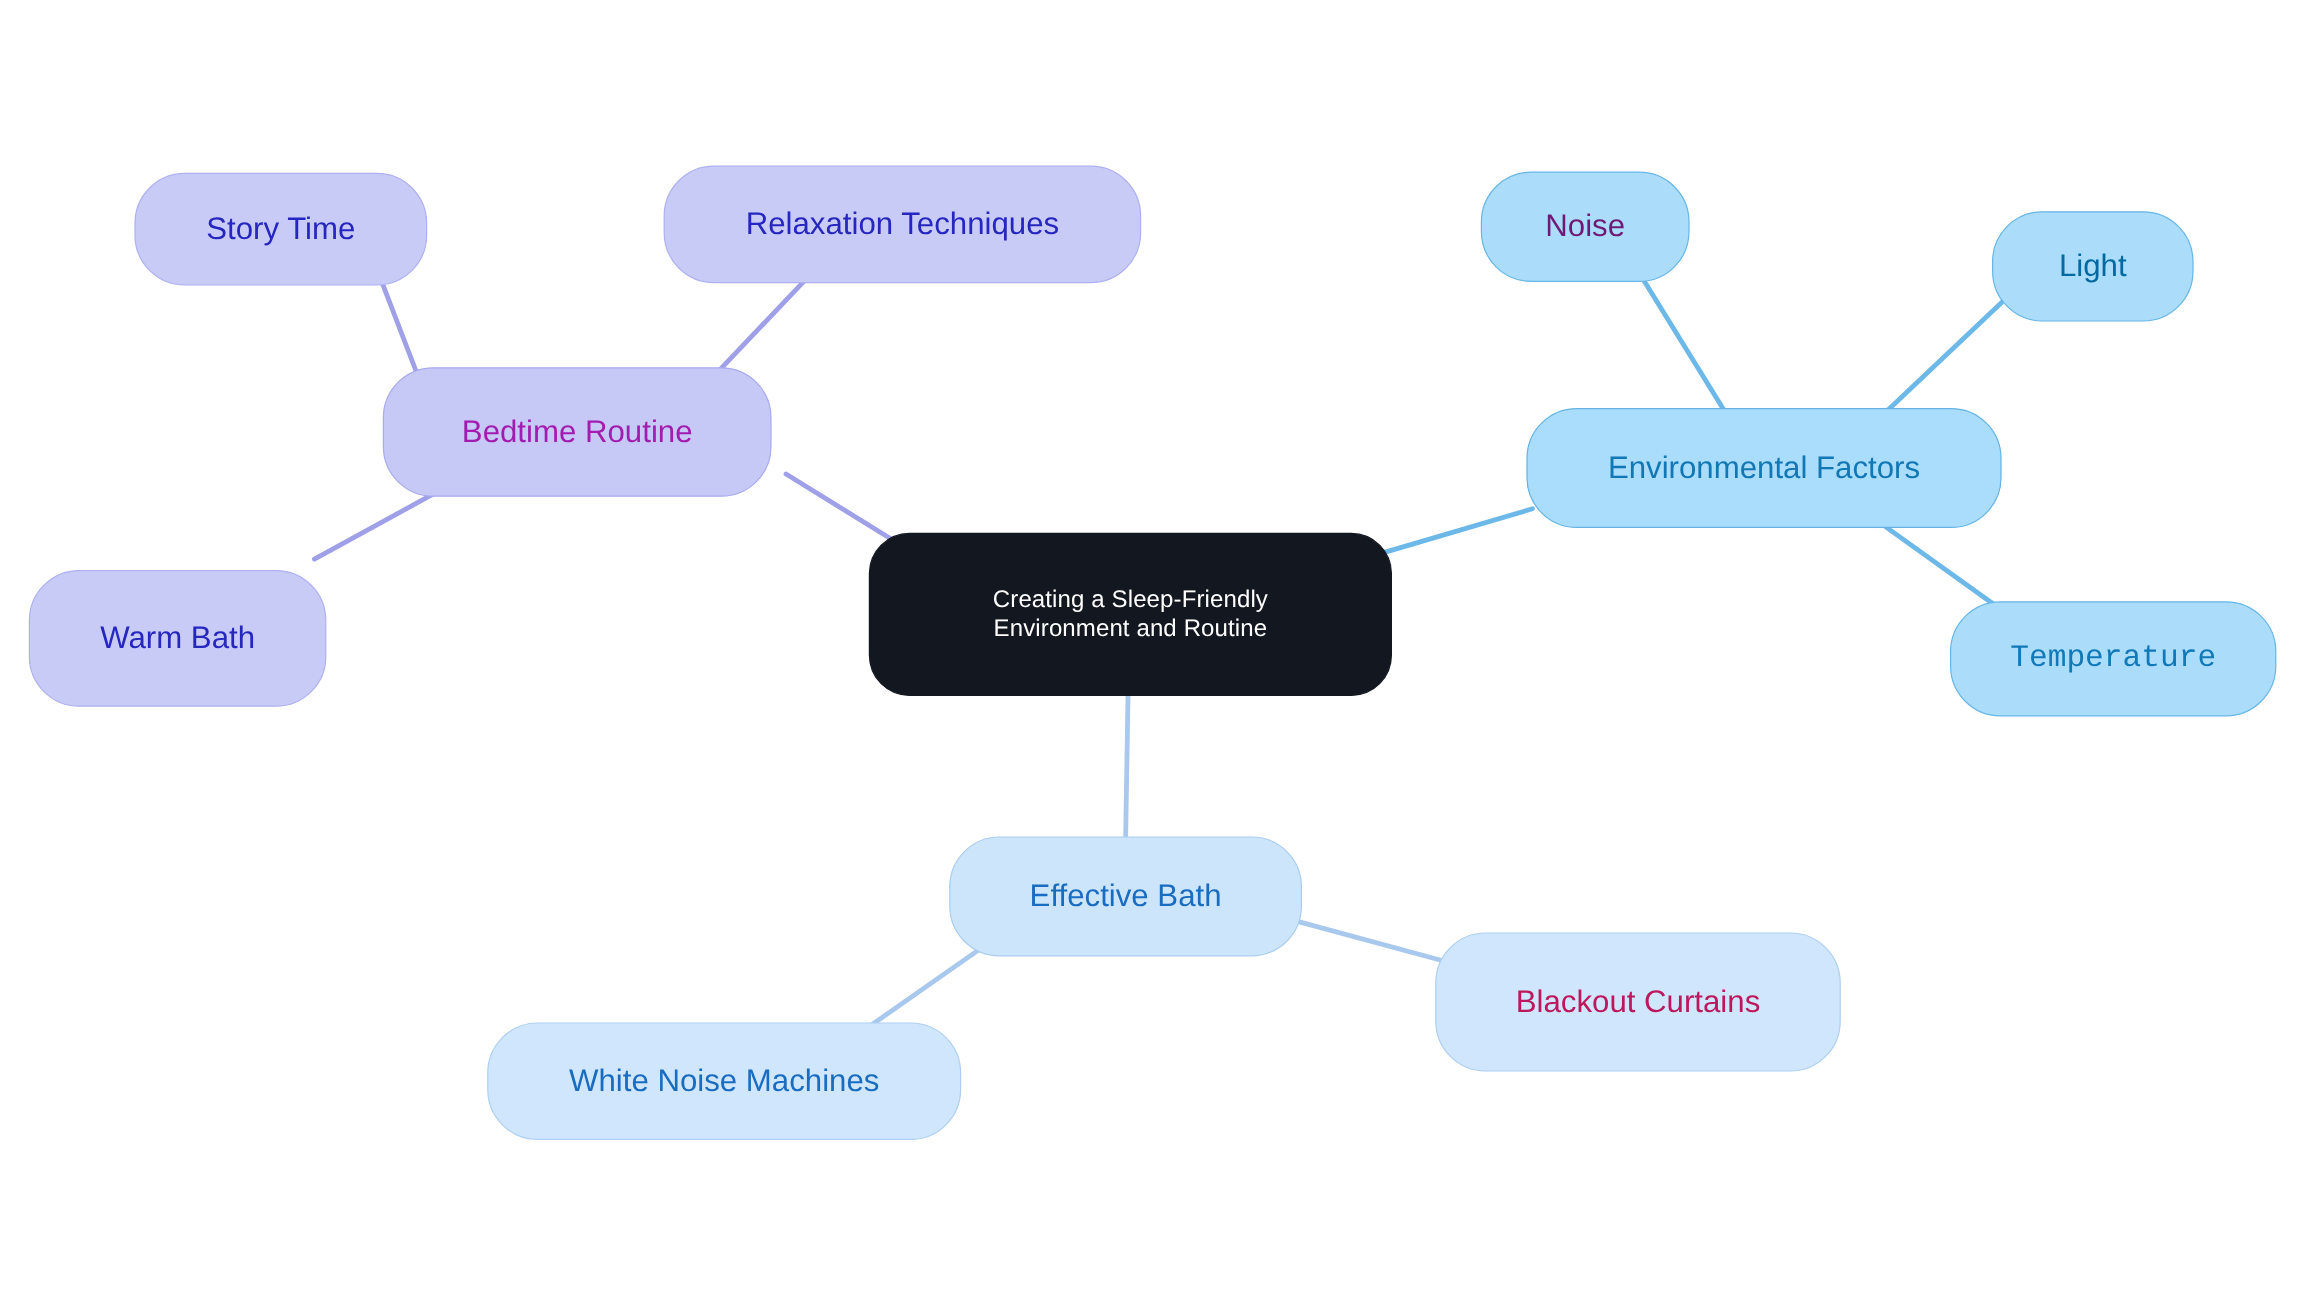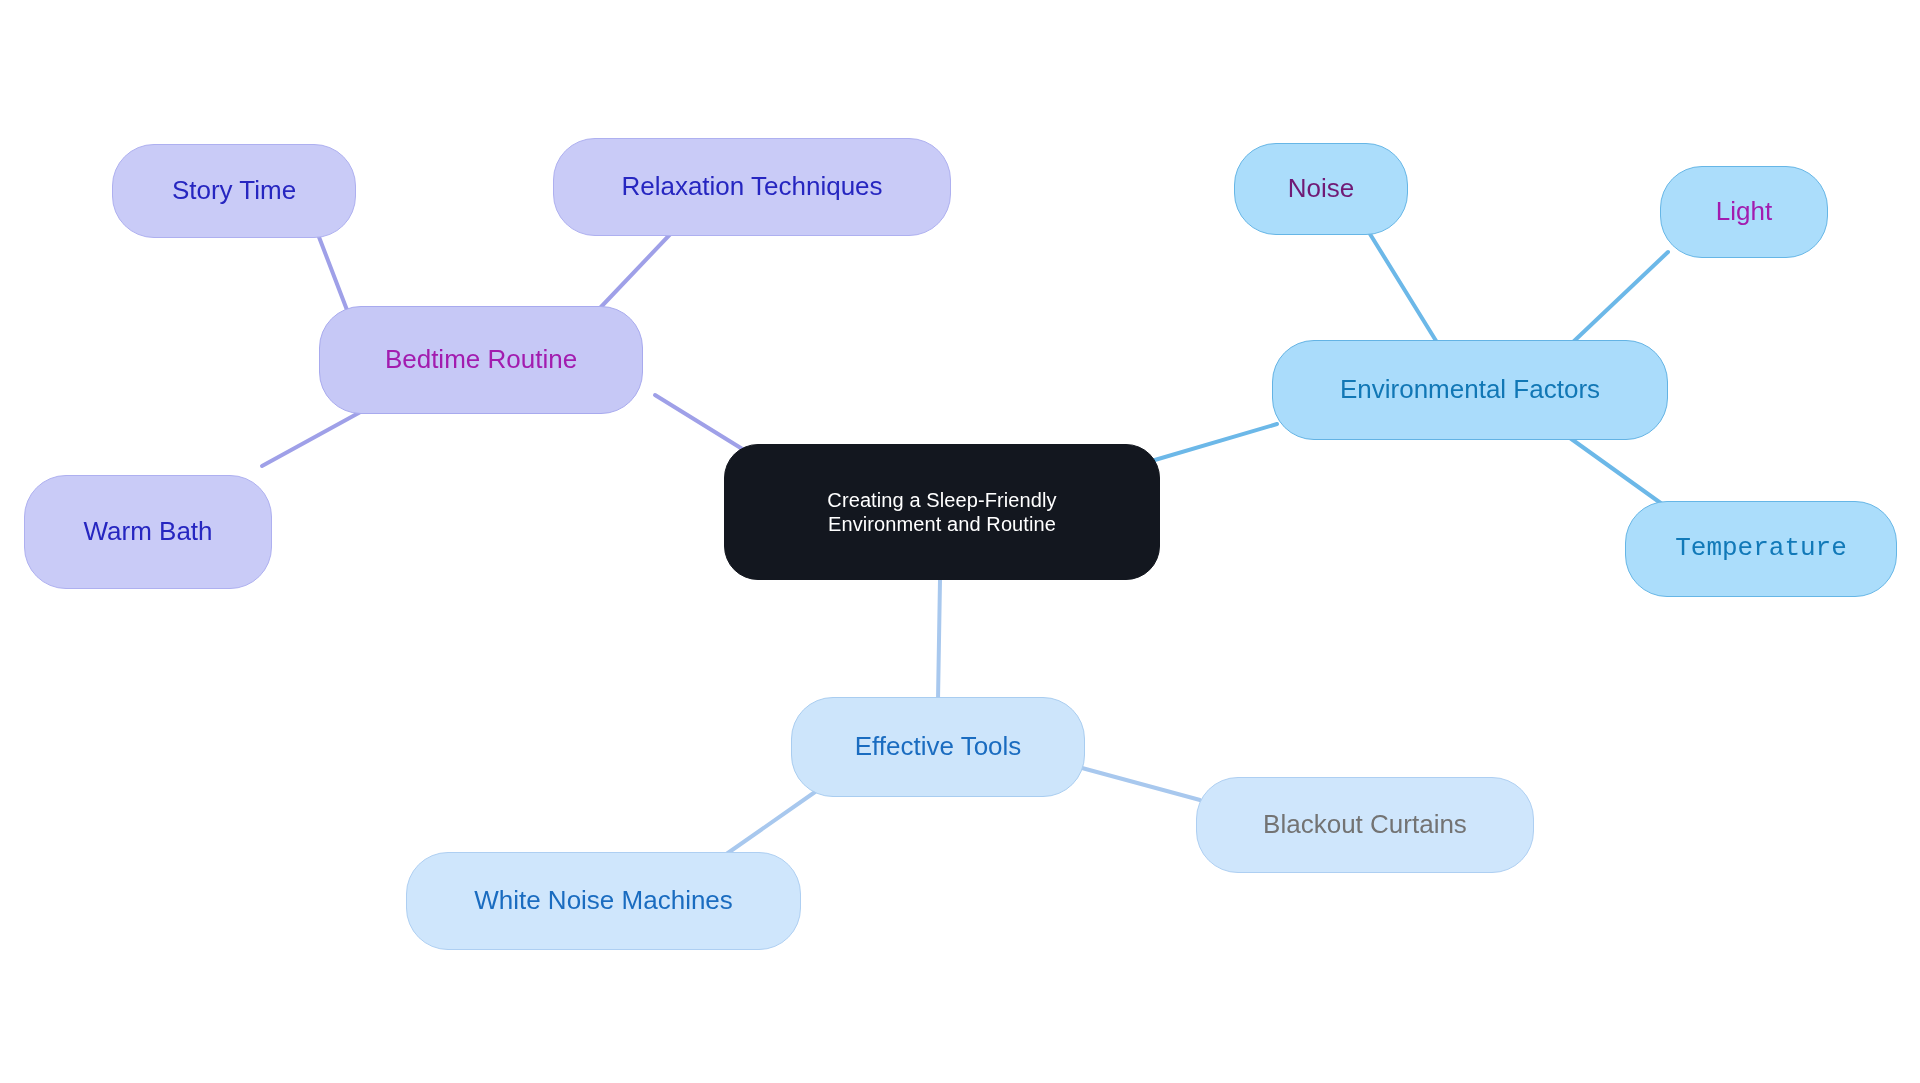--- a/index.html
+++ b/index.html
@@ -111,19 +111,19 @@
     </svg>
   <div id="nodes">
       <div class="node node-root" style="left: 724px; top: 444px; width: 436px; height: 136px; background: rgb(19, 23, 31); color: rgb(255, 255, 255);">Creating a Sleep-Friendly
 Environment and Routine</div>
       <div class="node node-purple-main" style="left: 319px; top: 306px; width: 324px; height: 108px; background: rgb(198, 200, 246); border-color: rgb(168, 170, 238); color: #a21caf;">Bedtime Routine</div>
       <div class="node node-purple-leaf" style="left: 112px; top: 132px; width: 244px; height: 94px; background: rgb(201, 203, 247); border-color: rgb(174, 176, 240); color: rgb(38, 38, 192);">Story Time</div>
       <div class="node node-purple-leaf" style="left: 553px; top: 126px; width: 398px; height: 98px; background: rgb(201, 203, 247); border-color: rgb(174, 176, 240); color: rgb(38, 38, 192);">Relaxation Techniques</div>
       <div class="node node-purple-leaf" style="left: 24px; top: 463px; width: 248px; height: 114px; background: rgb(201, 203, 247); border-color: rgb(174, 176, 240); color: rgb(38, 38, 192);">Warm Bath</div>
       <div class="node node-sky-main" style="left: 1272px; top: 340px; width: 396px; height: 100px; background: rgb(170, 220, 251); border-color: rgb(99, 179, 228); color: rgb(17, 119, 181);">Environmental Factors</div>
       <div class="node node-sky-leaf" style="left: 1234px; top: 143px; width: 174px; height: 92px; background: rgb(171, 221, 251); border-color: rgb(102, 182, 230); color: #701a75;">Noise</div>
-      <div class="node node-sky-leaf" style="left: 1660px; top: 166px; width: 168px; height: 92px; background: rgb(171, 221, 251); border-color: rgb(102, 182, 230); color: #a21caf;">Light</div>
+      <div class="node node-sky-leaf" style="left: 1660px; top: 176px; width: 168px; height: 92px; background: rgb(171, 221, 251); border-color: rgb(102, 182, 230); color: #0369a1;">Light</div>
       <div class="node node-sky-leaf" style="left: 1625px; top: 501px; width: 272px; height: 96px; background: rgb(171, 221, 251); border-color: rgb(102, 182, 230); color: rgb(17, 121, 184); font-family: Liberation Mono, monospace;">Temperature</div>
-      <div class="node node-blue-main" style="left: 791px; top: 697px; width: 294px; height: 100px; background: rgb(205, 229, 251); border-color: rgb(169, 205, 240); color: rgb(26, 108, 192);">Effective Tools</div>
+      <div class="node node-blue-main" style="left: 791px; top: 697px; width: 294px; height: 100px; background: rgb(205, 229, 251); border-color: rgb(169, 205, 240); color: rgb(26, 108, 192);">Effective Bath</div>
       <div class="node node-blue-leaf" style="left: 406px; top: 852px; width: 395px; height: 98px; background: rgb(207, 230, 252); border-color: rgb(174, 207, 242); color: rgb(26, 108, 192);">White Noise Machines</div>
-      <div class="node node-blue-leaf" style="left: 1196px; top: 777px; width: 338px; height: 96px; background: rgb(207, 230, 252); border-color: rgb(174, 207, 242); color: #737373;">Blackout Curtains</div>
+      <div class="node node-blue-leaf" style="left: 1196px; top: 777px; width: 338px; height: 116px; background: rgb(207, 230, 252); border-color: rgb(174, 207, 242); color: #be185d;">Blackout Curtains</div>
     </div>
 </div>
 
 </body></html>

